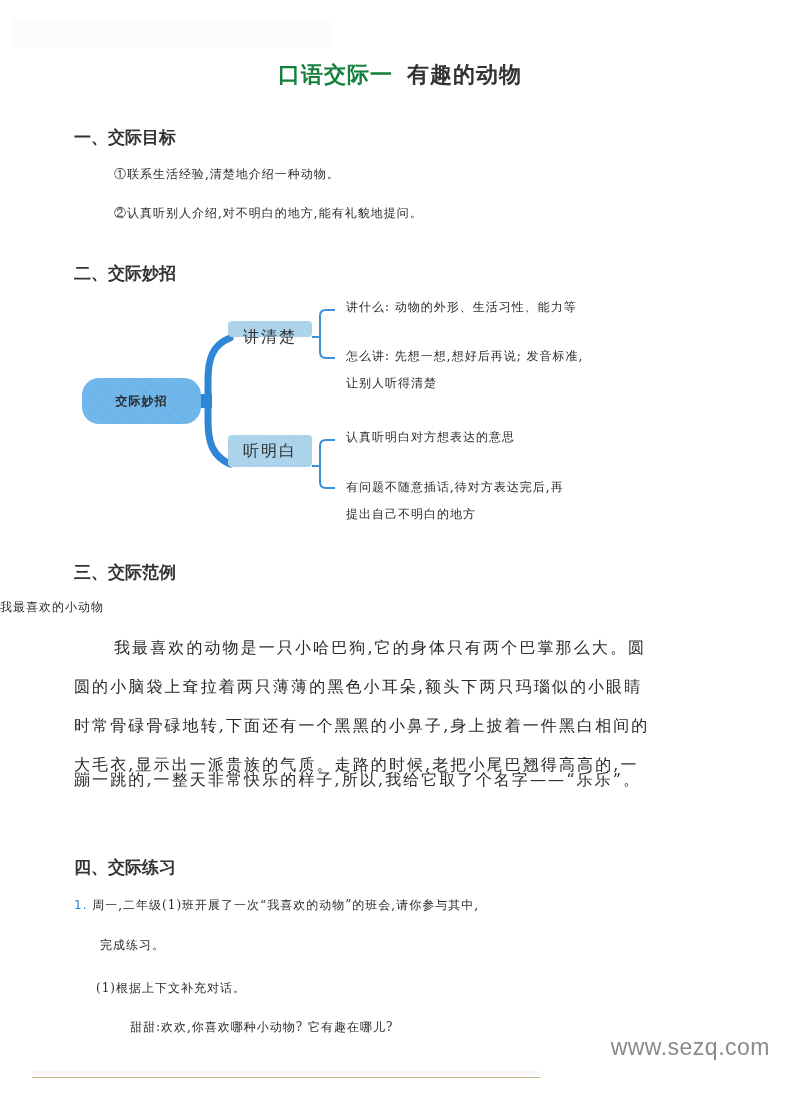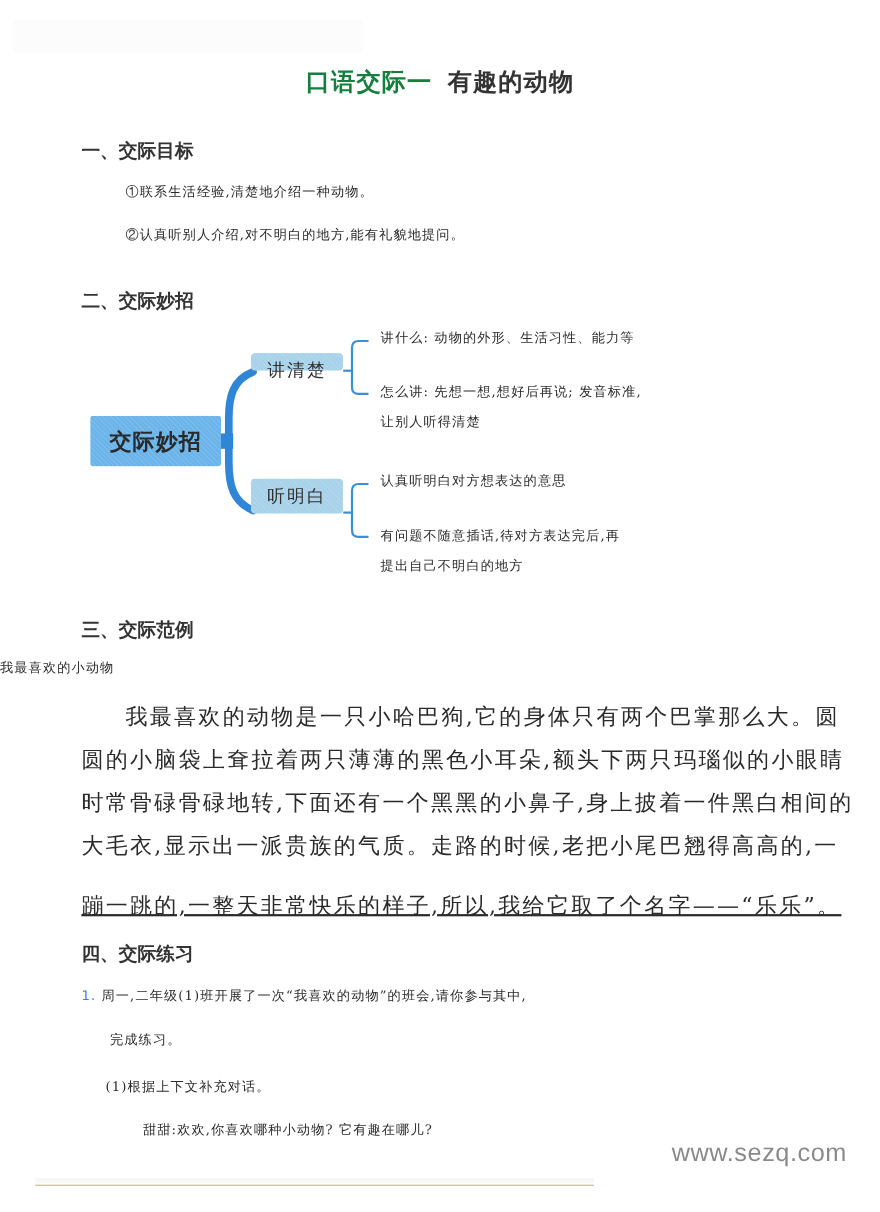--- a/index.html
+++ b/index.html
@@ -11,23 +11,23 @@
   .title { left:0; width:800px; top:60px; text-align:center; font-size:22px; font-weight:bold;
     font-family:"DejaVu Sans","Liberation Sans",sans-serif; letter-spacing:1px; }
   .title .blue { color:#15803d; }
   .title .dark { color:#333; margin-left:14px; }
   .heading { font-family:"DejaVu Sans","Liberation Sans",sans-serif; font-weight:bold; font-size:17px; color:#333; left:74px; }
   .line { font-size:12px; color:#2b2b2b; letter-spacing:1px; white-space:nowrap; }
   .node { background:#a7d2ea; border-radius:4px; color:#2f2f2f; text-align:center;
     font-size:16px; letter-spacing:2px;
     background-image:repeating-linear-gradient(45deg, rgba(255,255,255,0.12) 0 1px, transparent 1px 3px); }
   .root { background:#6ab4ea; font-family:"DejaVu Sans","Liberation Sans",sans-serif; font-weight:bold;
-    font-size:20px; letter-spacing:1px; color:#2a2a2a; border-radius:3px;
+    font-size:12px; letter-spacing:1px; color:#2a2a2a; border-radius:17px;
     background-image:repeating-linear-gradient(45deg, rgba(255,255,255,0.1) 0 1px, transparent 1px 3px); }
-  .para { font-size:20px; letter-spacing:2.1px; white-space:nowrap; color:#2a2a2a; }
+  .para { font-size:16px; letter-spacing:2.1px; white-space:nowrap; color:#2a2a2a; }
   .num { color:#2f86d6; font-family:"DejaVu Sans","Liberation Sans",sans-serif; }
   .watermark { font-family:"Liberation Sans","DejaVu Sans",sans-serif; font-size:23px; color:#8a8a8a; right:30px; top:1034px; letter-spacing:0.5px; }
   .footer-line { left:32px; width:508px; top:1077px; height:1px; background:#c7b58f; }
   .footer-shadow { left:32px; width:508px; top:1071px; height:5px; background:linear-gradient(#f5f5f5,#fbfbfb); }
   .topband { left:12px; top:18px; width:318px; height:30px; background:#fcfcfc; }
 </style>
 </head>
 <body>
 
 <div class="abs topband"></div>
@@ -69,21 +69,21 @@
   <div class="abs line" style="left:346px; top:506px;">提出自己不明白的地方</div>
 </div>
 
 <div class="abs heading" style="top:561px;">三、交际范例</div>
 <div class="abs line" style="left:0; width:800px; top:599px;">我最喜欢的小动物</div>
 
 <div class="abs para" style="left:114px; top:638px;">我最喜欢的动物是一只小哈巴狗,它的身体只有两个巴掌那么大。圆</div>
 <div class="abs para" style="left:74px; top:677px;">圆的小脑袋上耷拉着两只薄薄的黑色小耳朵,额头下两只玛瑙似的小眼睛</div>
 <div class="abs para" style="left:74px; top:716px;">时常骨碌骨碌地转,下面还有一个黑黑的小鼻子,身上披着一件黑白相间的</div>
 <div class="abs para" style="left:74px; top:755px;">大毛衣,显示出一派贵族的气质。走路的时候,老把小尾巴翘得高高的,一</div>
-<div class="abs para" style="left:74px; top:810px;text-decoration:underline;">蹦一跳的,一整天非常快乐的样子,所以,我给它取了个名字——“乐乐”。</div>
+<div class="abs para" style="left:74px; top:770px;">蹦一跳的,一整天非常快乐的样子,所以,我给它取了个名字——“乐乐”。</div>
 
 <div class="abs heading" style="top:856px;">四、交际练习</div>
 <div class="abs line" style="left:74px; top:897px;">
   <span class="num">1.</span>
   <span>周一,二年级(1)班开展了一次“我喜欢的动物”的班会,请你参与其中,</span>
 </div>
 <div class="abs line" style="left:100px; top:937px;">完成练习。</div>
 <div class="abs line" style="left:96px; top:980px;">(1)根据上下文补充对话。</div>
 <div class="abs line" style="left:130px; top:1019px;">甜甜:欢欢,你喜欢哪种小动物? 它有趣在哪儿?</div>
 

